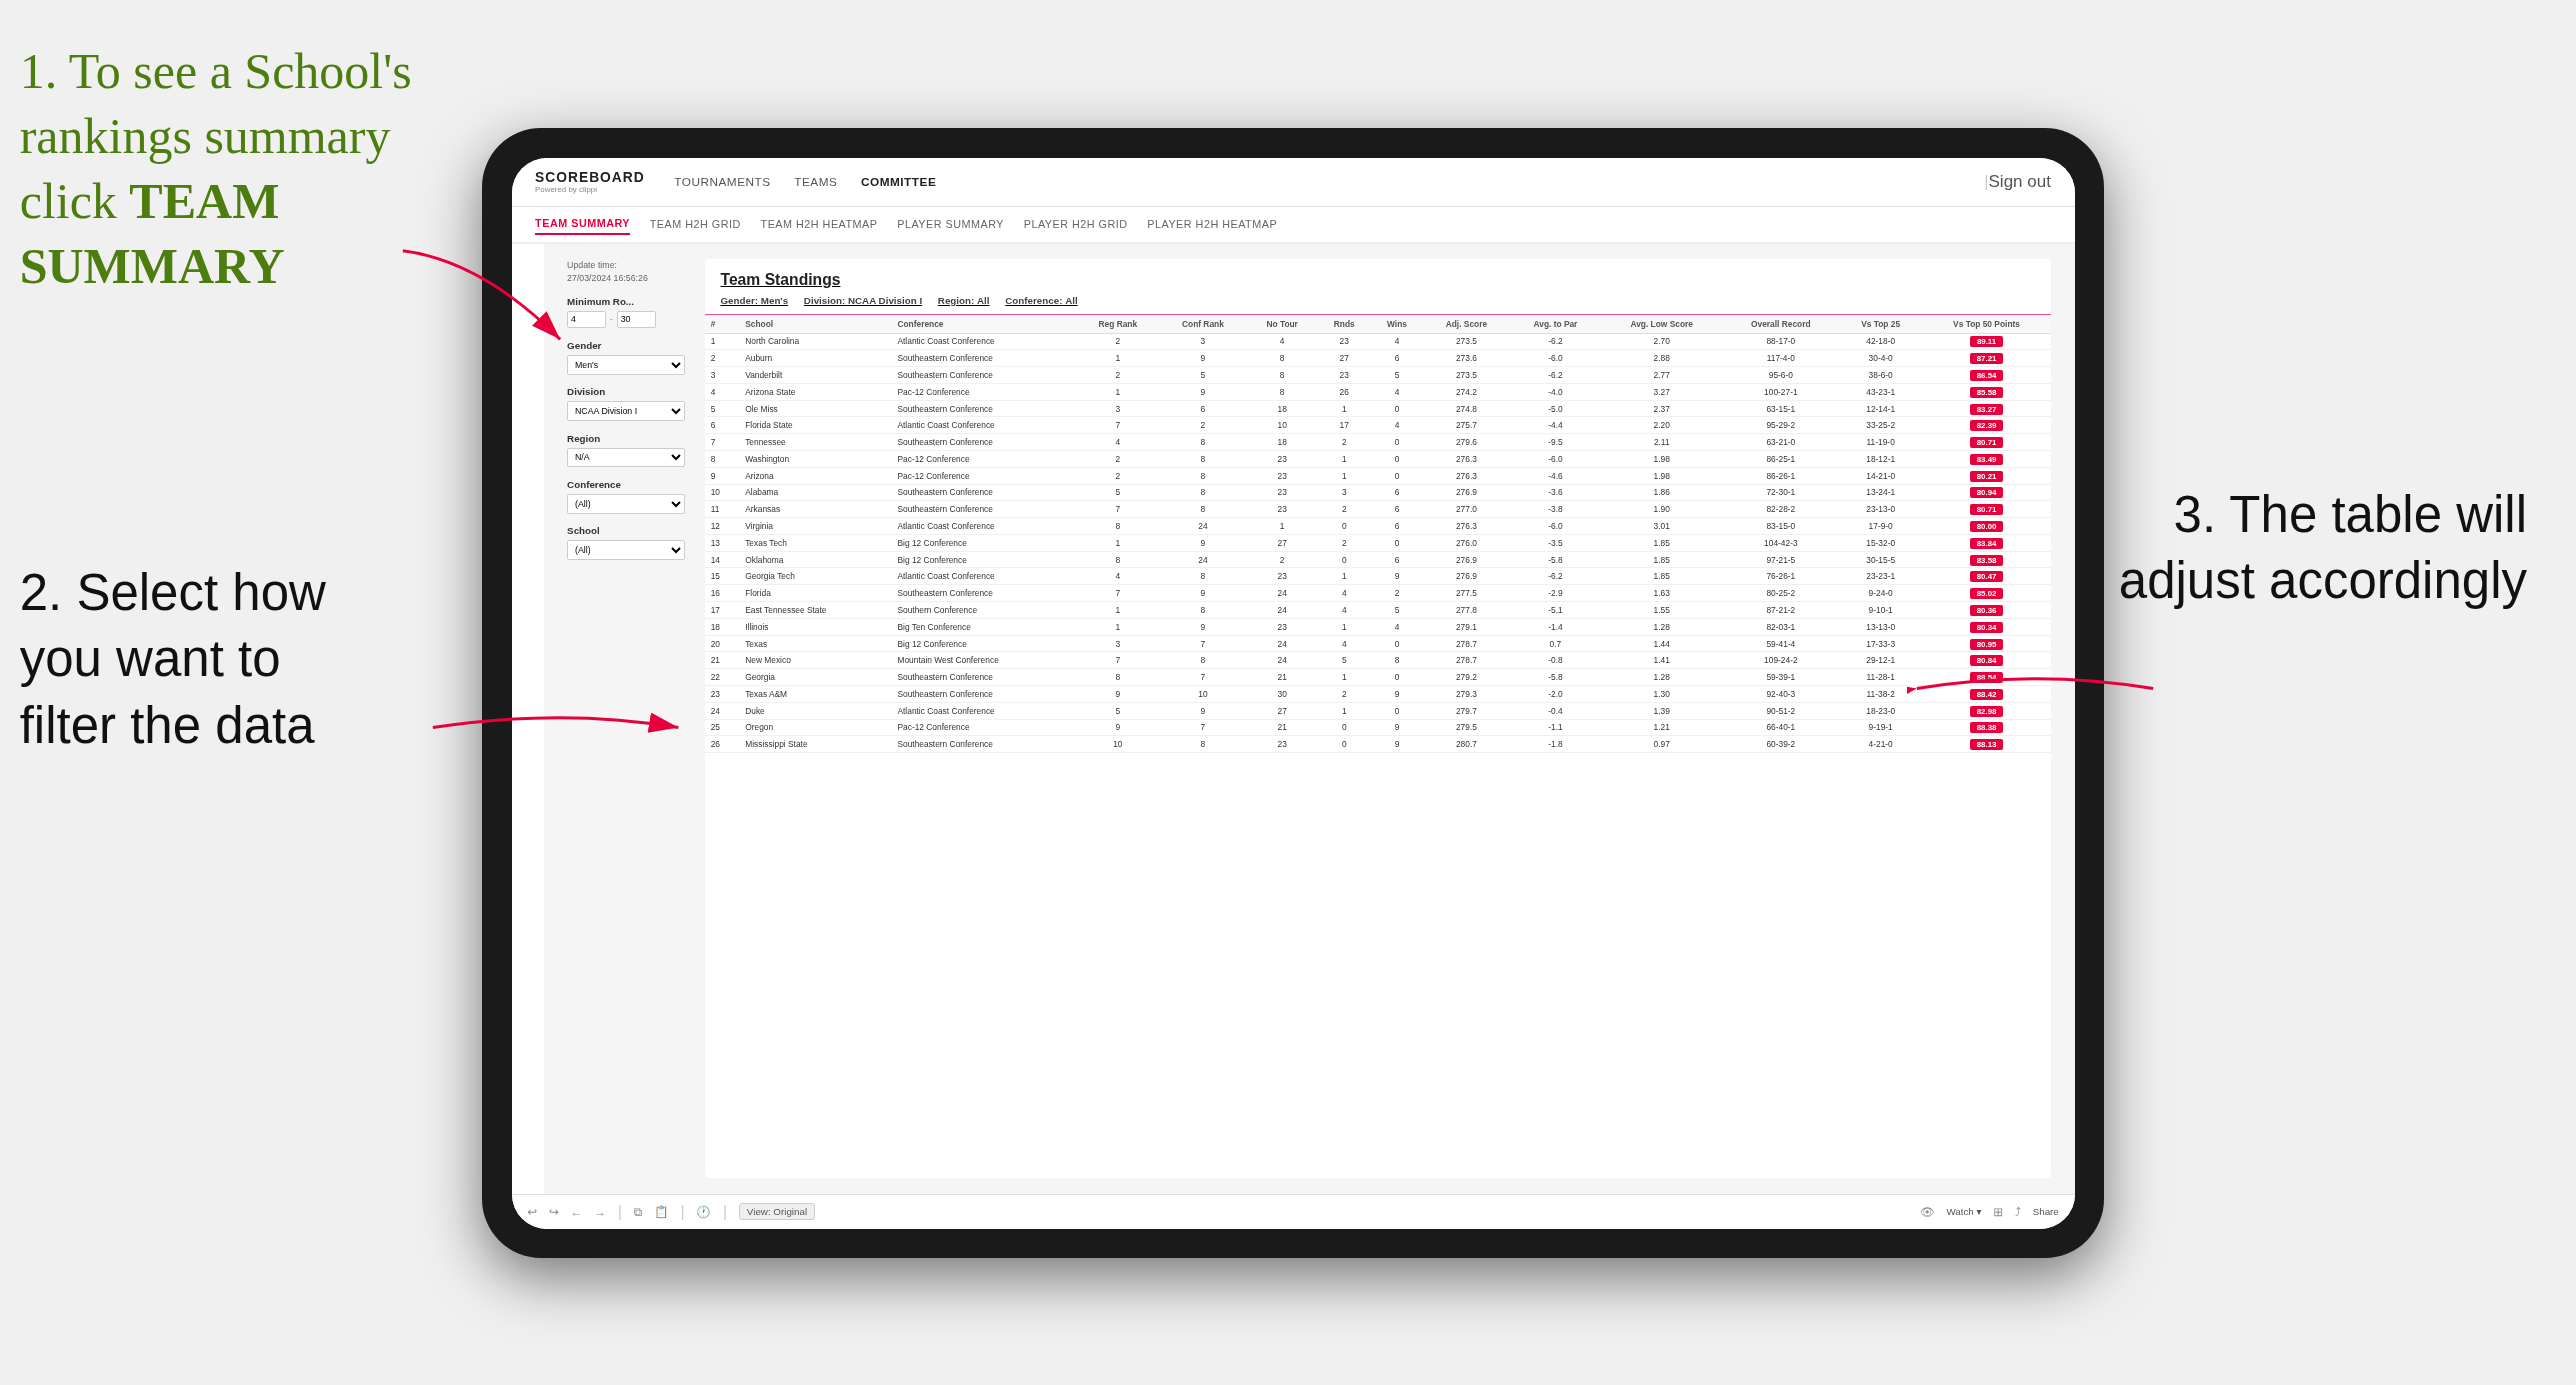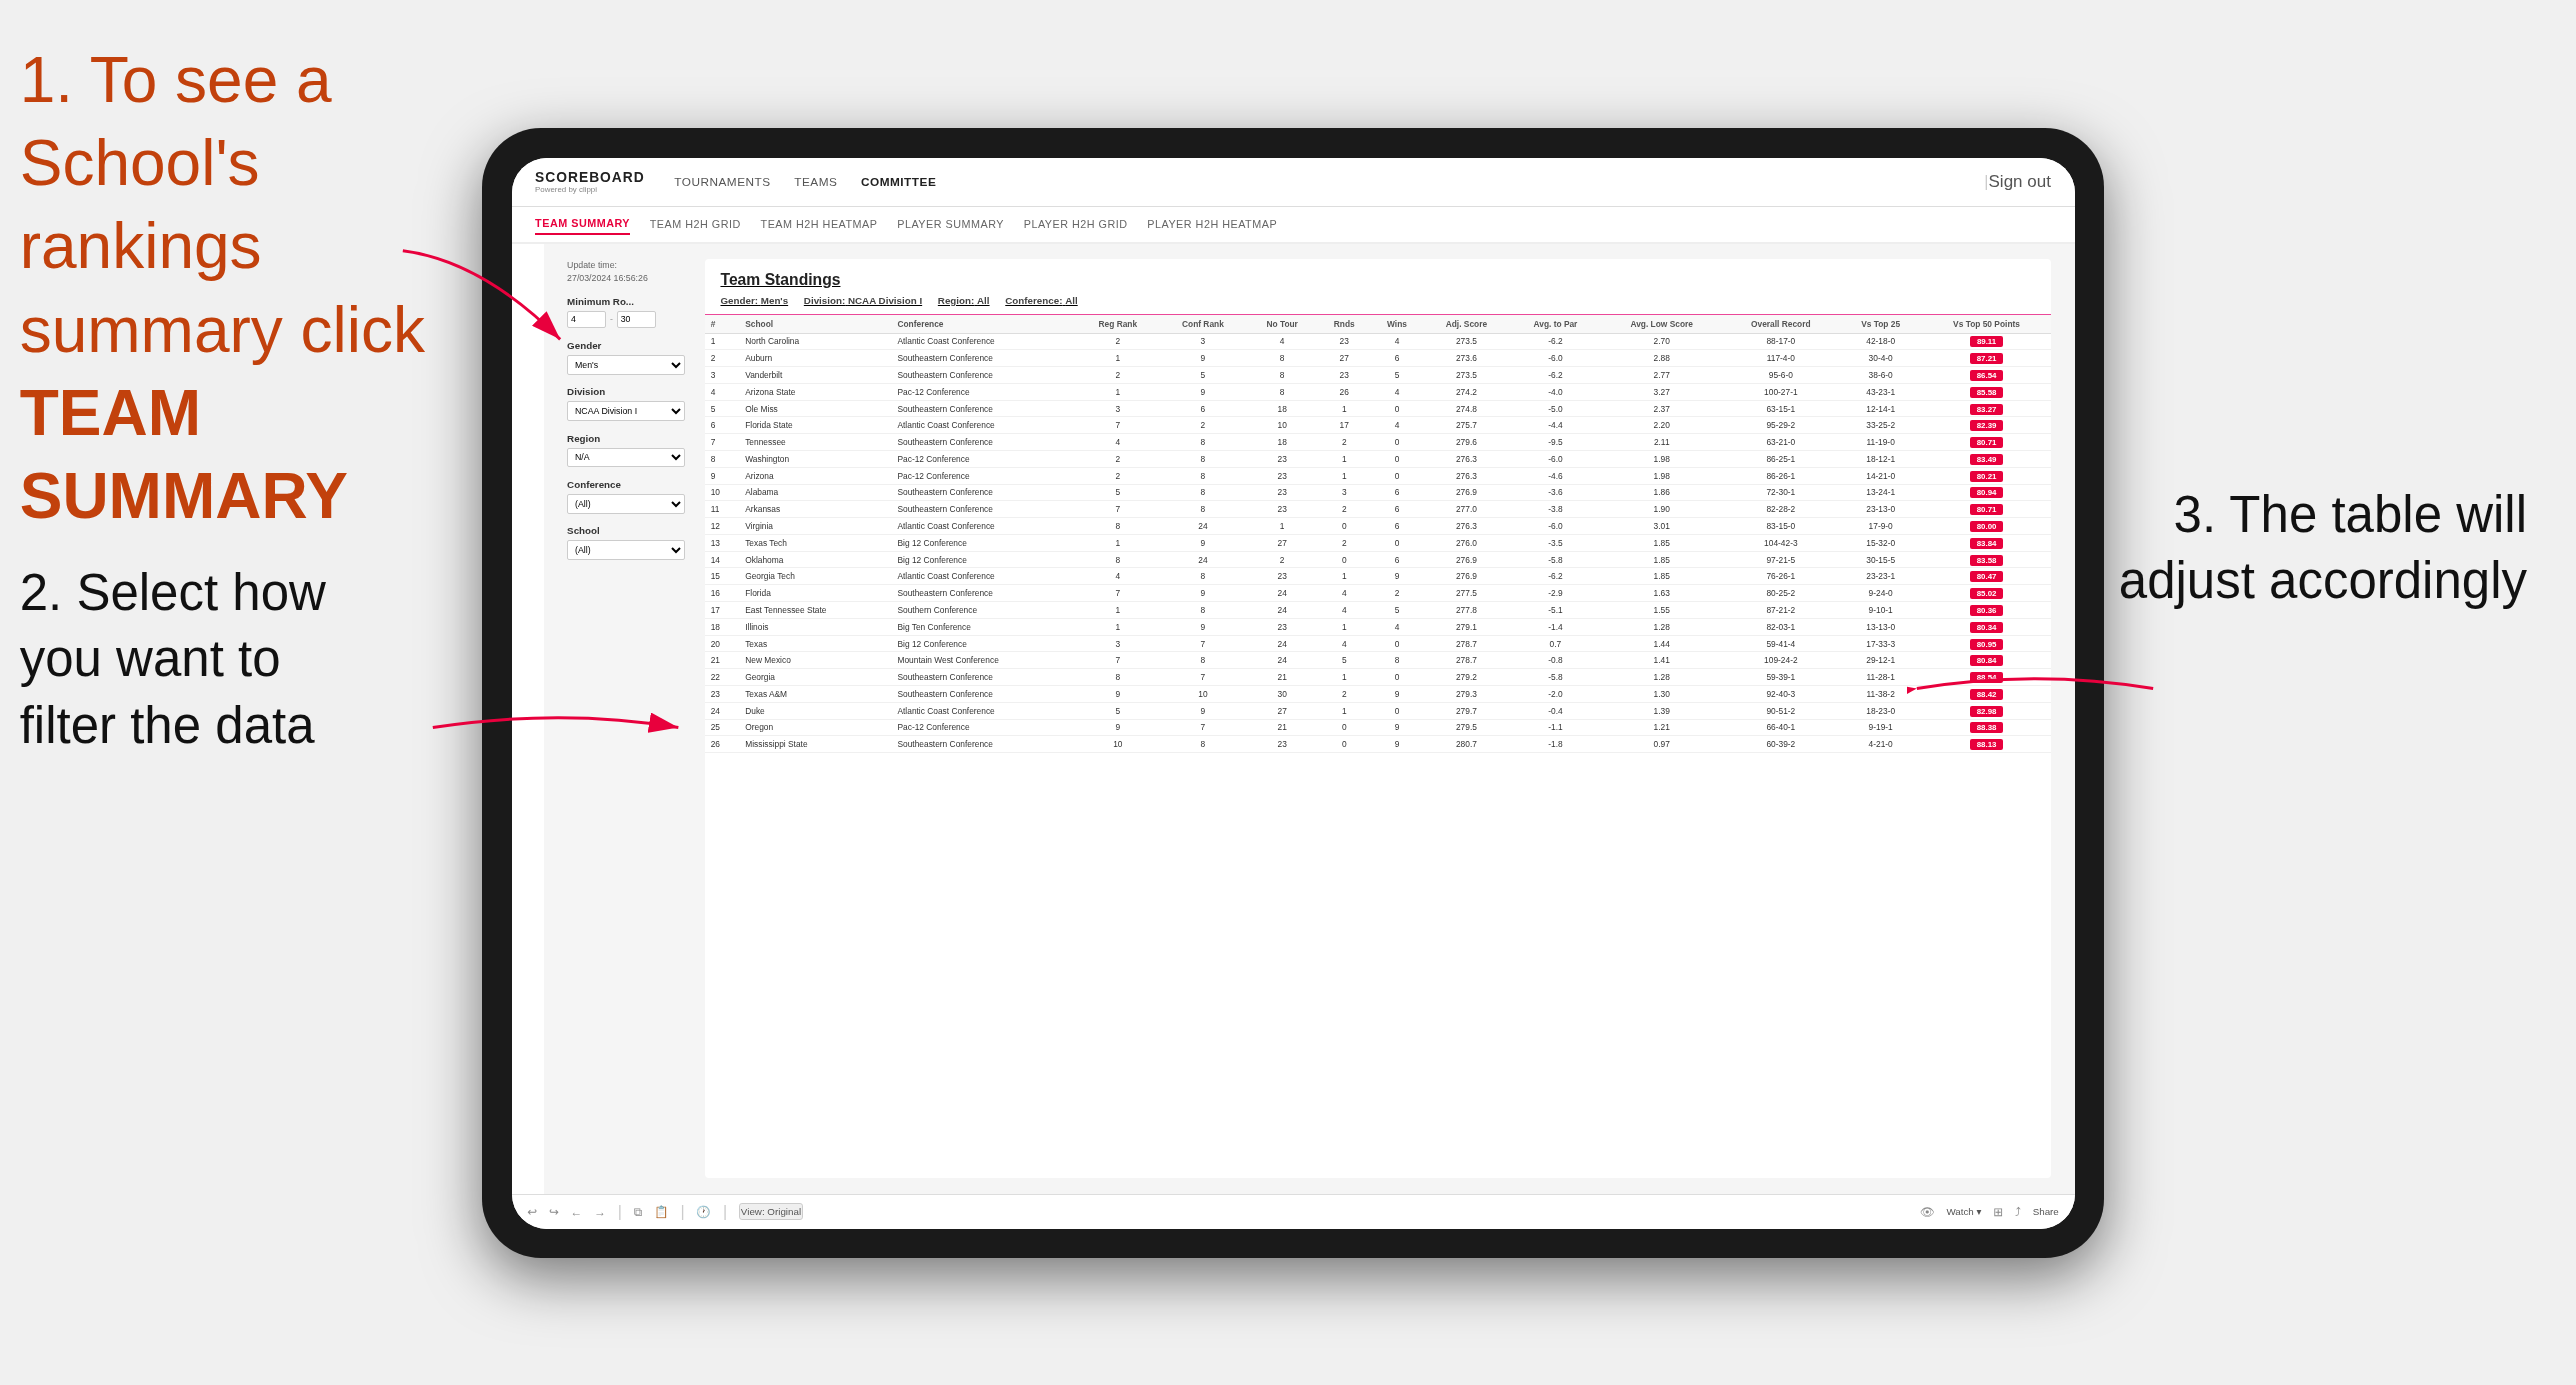--- a/index.html
+++ b/index.html
@@ -10,24 +10,25 @@
       height: 1386px;
       position: relative;
       overflow: hidden;
     }
 
     
     .instruction-1 {
       position: absolute;
       top: 39px;
       left: 19.7px;
-      font-size: 64px;
+      font-size: 50px;
       line-height: 1.3;
-      color: #c2410c;
+      color: #4d7c0f;
       max-width: 452px;
+      font-family: Liberation Serif, serif;
     }
     .instruction-1 strong { font-weight: 900; }
 
     .instruction-2 {
       position: absolute;
       top: 560px;
       left: 19.7px;
       font-size: 51px;
       line-height: 1.3;
       color: #111;
@@ -311,21 +312,21 @@
       font-size: 11.8px;
       color: #888;
       cursor: pointer;
     }
     .toolbar-sep { color: #ccc; }
     .view-original-btn {
       font-size: 9.8px;
       color: #555;
       cursor: pointer;
       border: 1px solid #ccc;
-      padding: 2px 1px;
+      padding: 2px 7px;
       border-radius: 2.9px;
     }
     .watch-btn, .share-btn {
       font-size: 9.8px;
       color: #555;
       cursor: pointer;
     }
     .toolbar-spacer { flex: 1; }
   </style>
 </head>

